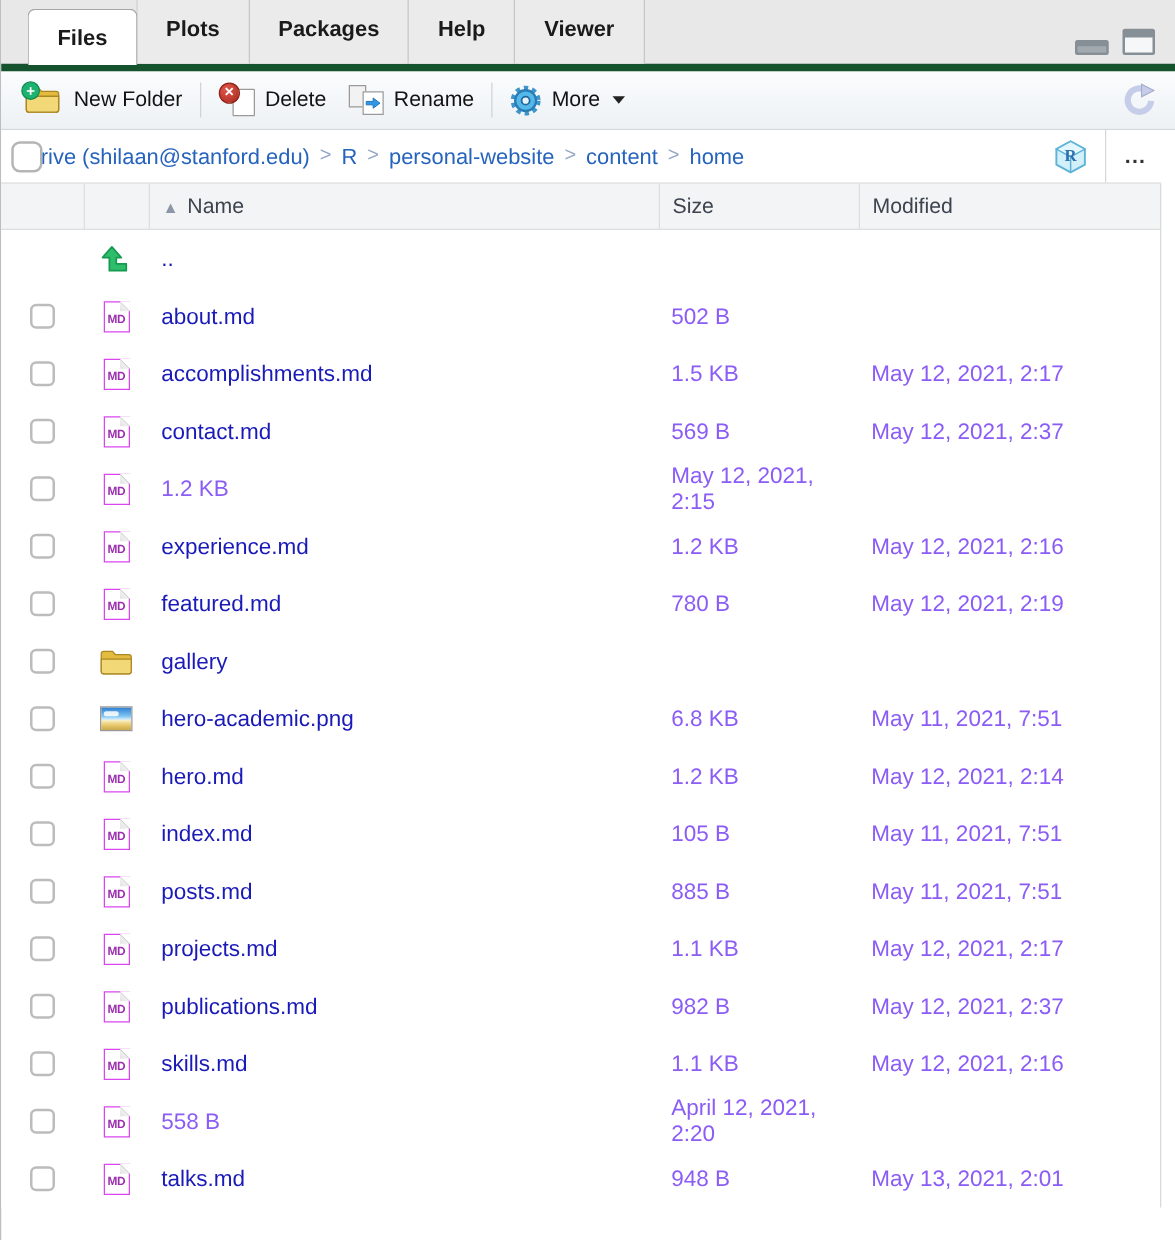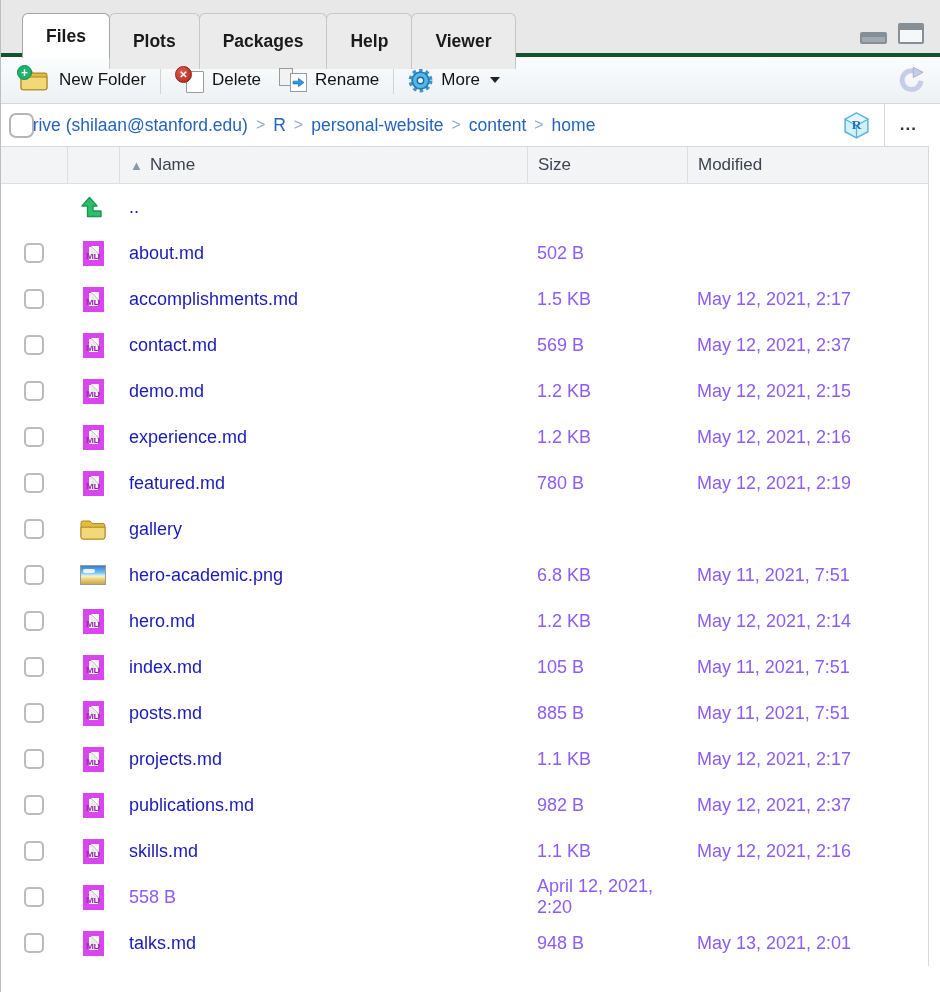--- a/index.html
+++ b/index.html
@@ -6,22 +6,22 @@
   html,body { margin:0; padding:0; }
   body {
     width:940px; height:992px; position:relative; overflow:hidden;
     background:#ffffff; font-family:"Liberation Sans", sans-serif;
     -webkit-font-smoothing:antialiased;
   }
   .pane { position:absolute; inset:0; border-left:1px solid #bcbfc1; }
 
   
   .tabbar {
-    height:57px; background:#e8e8e8; border-bottom:4px solid #14532d;
-    display:flex; padding:13px 12px 0 21px; position:relative;
+    height:57px; background:#e8e8e8; border-bottom:6px solid #14532d;
+    display:flex; align-items:flex-end; padding:13px 12px 0 21px; position:relative;
   }
   .tab {
     display:flex; align-items:center; justify-content:center;
     height:56px; padding:0 23px; font-size:17.5px; font-weight:bold; color:#1a1a1a;
     background:#ebebeb; border:1px solid #c6c6c6; border-bottom:none;
     border-radius:6px 6px 0 0; margin-right:-1px; cursor:default;
   }
   .tab.active {
     background:#ffffff; border:1px solid #a6a6a6; border-bottom:none;
     margin-bottom:-1px; z-index:2; height:45px;
@@ -84,21 +84,21 @@
   .file-row { height:46px; align-items:center; font-size:18px; }
   .cell { display:flex; align-items:center; height:100%; }
   .cell-check { justify-content:center; }
   .cell-icon { justify-content:center; }
   .row-check { width:20px; height:20px; border:2px solid #bcbcbc; border-radius:5px; background:#fff; }
   .fname { color:#1a1ab8; padding-left:10px; cursor:default; }
   .cell-size, .cell-mod { color:#8b5cf6; padding-left:10px; }
 
   
   .row-icon { display:flex; align-items:center; justify-content:center; }
-  .icon-md-box { width:21px; height:25px; background:#fff; border:6px solid #d946ef; position:relative;
+  .icon-md-box { width:21px; height:25px; background:#fff; border:1px solid #d946ef; position:relative;
     display:flex; align-items:center; justify-content:center; }
   .icon-md-box::before { content:""; position:absolute; top:-1px; right:-1px; width:8px; height:8px;
     background:linear-gradient(225deg, #ffffff 48%, #c9c9c9 50%, #efefef 58%, #e3e3e3 100%); }
   .md-label { font-size:9.5px; font-weight:bold; color:#9b2fae; letter-spacing:-0.4px; margin-top:4px; }
   .icon-image-box { width:26px; height:20px; border:1px solid #9a9a9a; position:relative; overflow:hidden;
     background:linear-gradient(#2f7fd0 0%, #7cc4f2 38%, #cfeafa 52%, #f7eec2 58%, #e9c96a 78%, #caa84e 100%); }
   .icon-image-box::after { content:""; position:absolute; left:2px; top:3px; width:12px; height:4px; border-radius:3px;
     background:rgba(255,255,255,0.85); }
 
   
@@ -295,23 +295,20 @@
     <div class="cell cell-check">
       <span class="row-check"></span>
     </div>
     <div class="cell cell-icon">
       <span class="row-icon">
   <span class="icon-md-box">
               <span class="md-label">MD</span>
             </span>
 </span>
     </div>
-    <div class="cell cell-name">
-      <span class="fname">demo.md</span>
-    </div>
     <div class="cell cell-size">1.2 KB</div>
     <div class="cell cell-mod">May 12, 2021, 2:15</div>
   </div>
       <div class="file-row grid-cols">
     <div class="cell cell-check">
       <span class="row-check"></span>
     </div>
     <div class="cell cell-icon">
       <span class="row-icon">
   <span class="icon-md-box">

